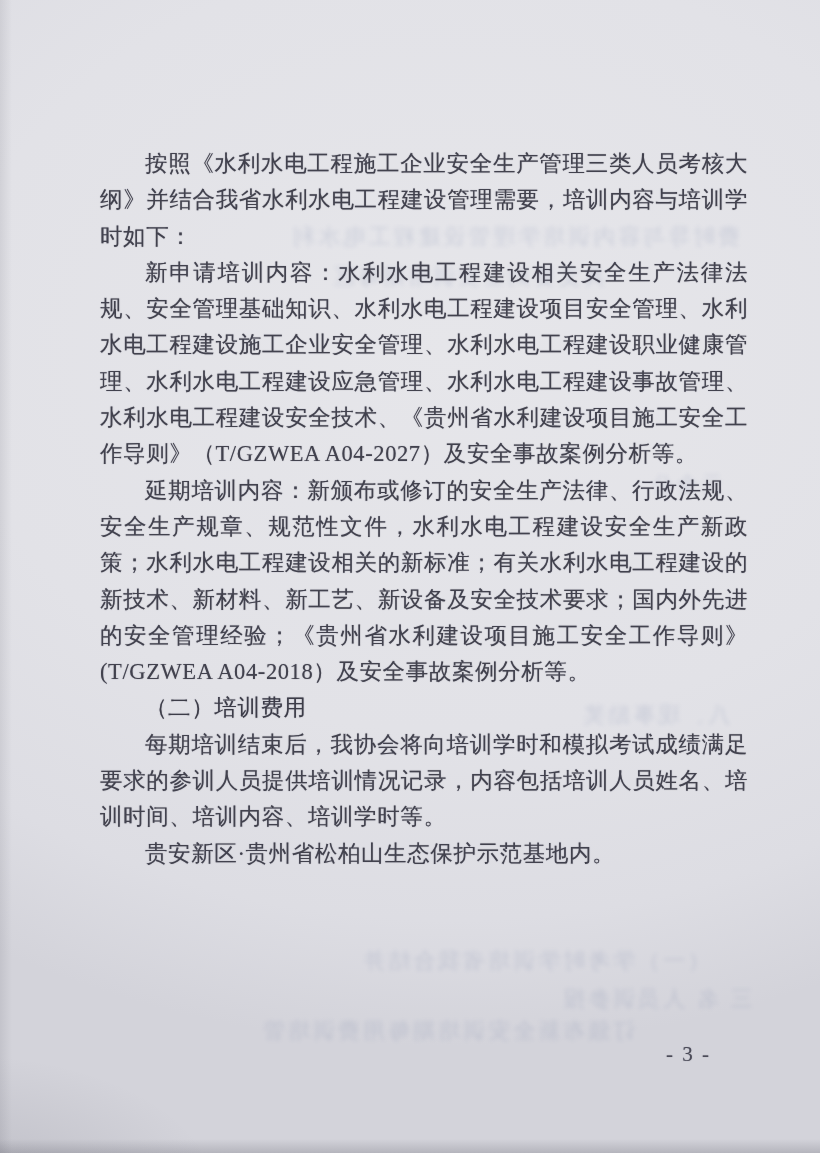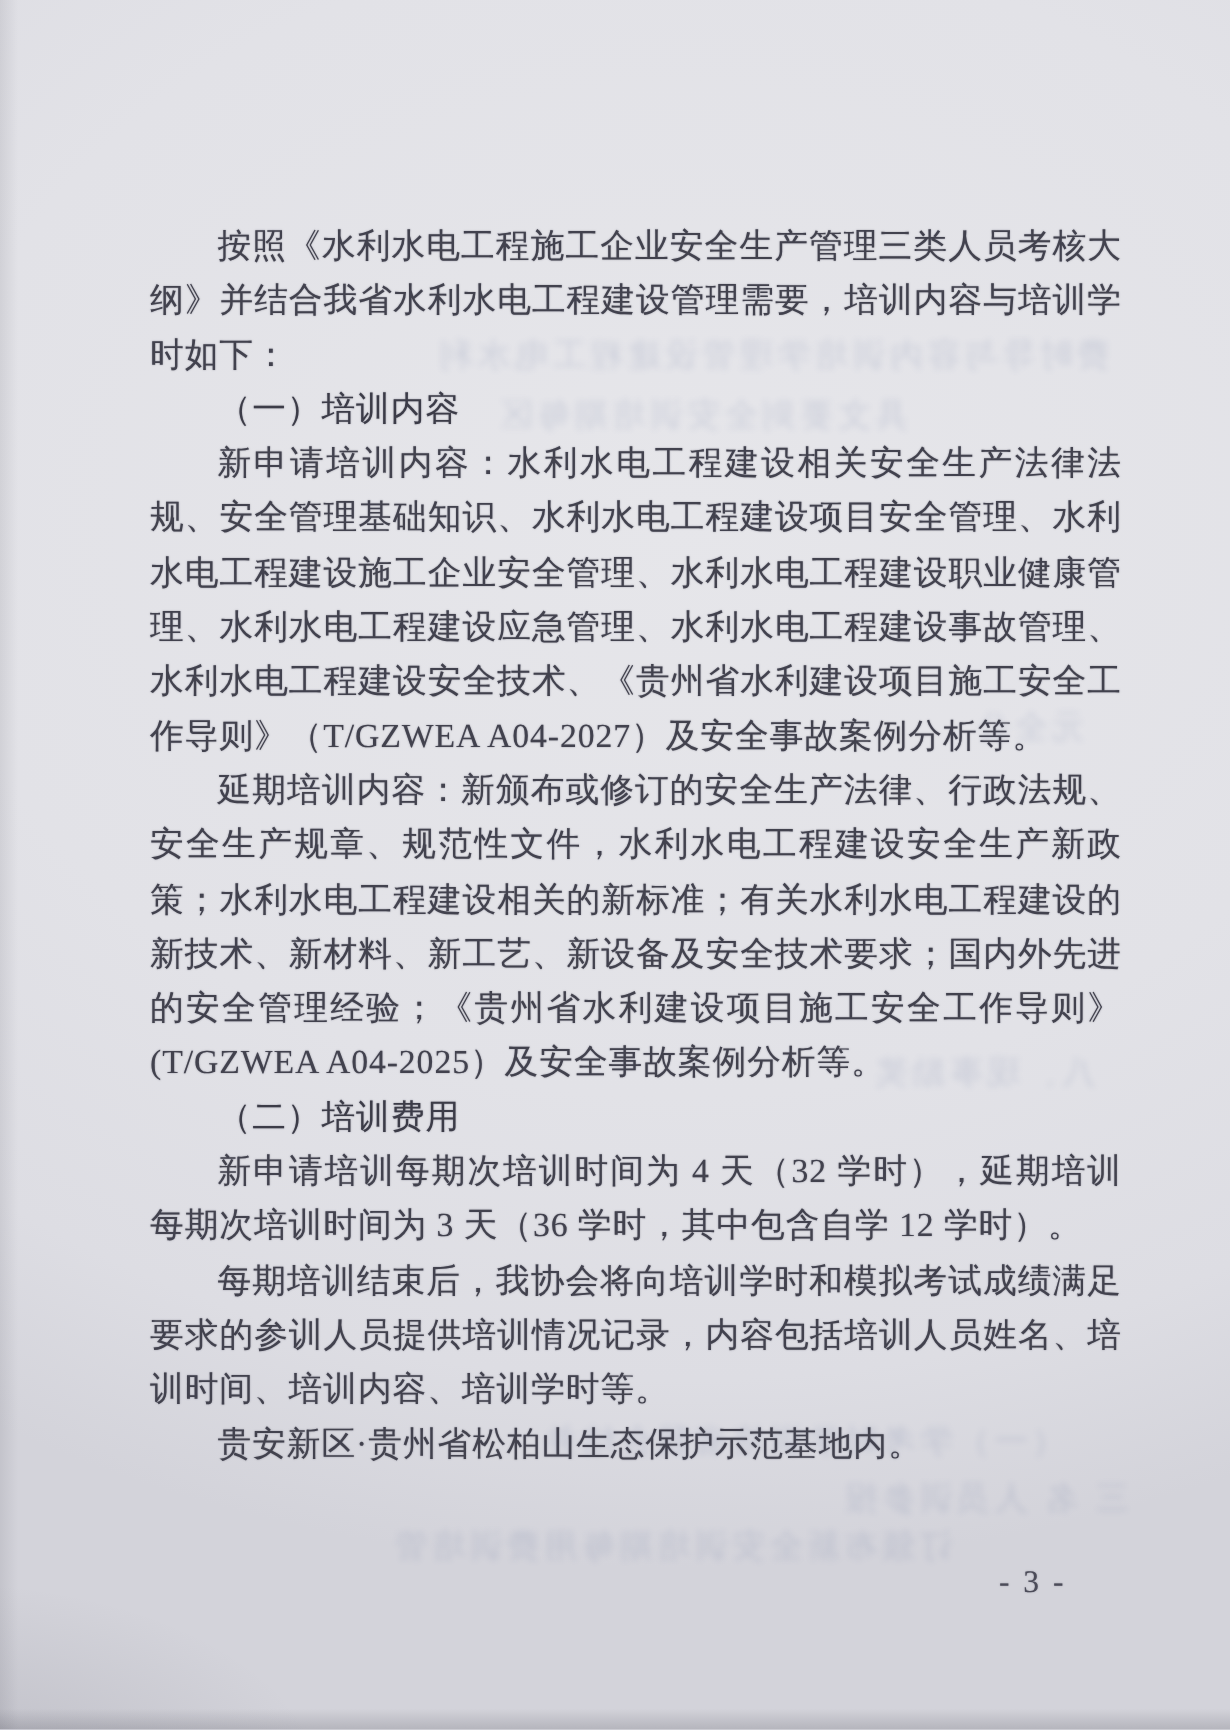--- a/index.html
+++ b/index.html
@@ -96,25 +96,23 @@
   <span class="bleed" style="left:290px; top:222px;">费时导与容内训培学理管设建程工电水利</span>
   <span class="bleed" style="left:330px; top:262px;">具文要则全安训培期每区</span>
   <span class="bleed" style="left:648px; top:470px;">元全公</span>
   <span class="bleed" style="left:580px; top:700px;">八、现事励奖</span>
   <span class="bleed" style="left:360px; top:946px;">（一）学考时学训培省我合结并</span>
   <span class="bleed" style="left:560px; top:984px;">三 名 人员训参报</span>
   <span class="bleed" style="left:260px; top:1016px;">订颁布新全安训培期每用费训培管</span>
 
   <div class="content">
     <p>按照《水利水电工程施工企业安全生产管理三类人员考核大纲》并结合我省水利水电工程建设管理需要，培训内容与培训学时如下：</p>
-    <p class="subhead">（一）培训内容</p>
     <p>新申请培训内容：水利水电工程建设相关安全生产法律法规、安全管理基础知识、水利水电工程建设项目安全管理、水利水电工程建设施工企业安全管理、水利水电工程建设职业健康管理、水利水电工程建设应急管理、水利水电工程建设事故管理、水利水电工程建设安全技术、《贵州省水利建设项目施工安全工作导则》（T/GZWEA A04-2027）及安全事故案例分析等。</p>
-    <p>延期培训内容：新颁布或修订的安全生产法律、行政法规、安全生产规章、规范性文件，水利水电工程建设安全生产新政策；水利水电工程建设相关的新标准；有关水利水电工程建设的新技术、新材料、新工艺、新设备及安全技术要求；国内外先进的安全管理经验；《贵州省水利建设项目施工安全工作导则》(T/GZWEA A04-2025）及安全事故案例分析等。</p>
+    <p>延期培训内容：新颁布或修订的安全生产法律、行政法规、安全生产规章、规范性文件，水利水电工程建设安全生产新政策；水利水电工程建设相关的新标准；有关水利水电工程建设的新技术、新材料、新工艺、新设备及安全技术要求；国内外先进的安全管理经验；《贵州省水利建设项目施工安全工作导则》(T/GZWEA A04-2018）及安全事故案例分析等。</p>
     <p class="subhead">（二）培训费用</p>
-    <p>新申请培训每期次培训时间为 4 天（32 学时），延期培训每期次培训时间为 3 天（36 学时，其中包含自学 12 学时）。</p>
     <p>每期培训结束后，我协会将向培训学时和模拟考试成绩满足要求的参训人员提供培训情况记录，内容包括培训人员姓名、培训时间、培训内容、培训学时等。</p>
     <p>贵安新区·贵州省松柏山生态保护示范基地内。</p>
   </div>
 
   <div class="pagenum">- 3 -</div>
 
   <div class="corner-shade"></div>
 </div>
 
 </body></html>

